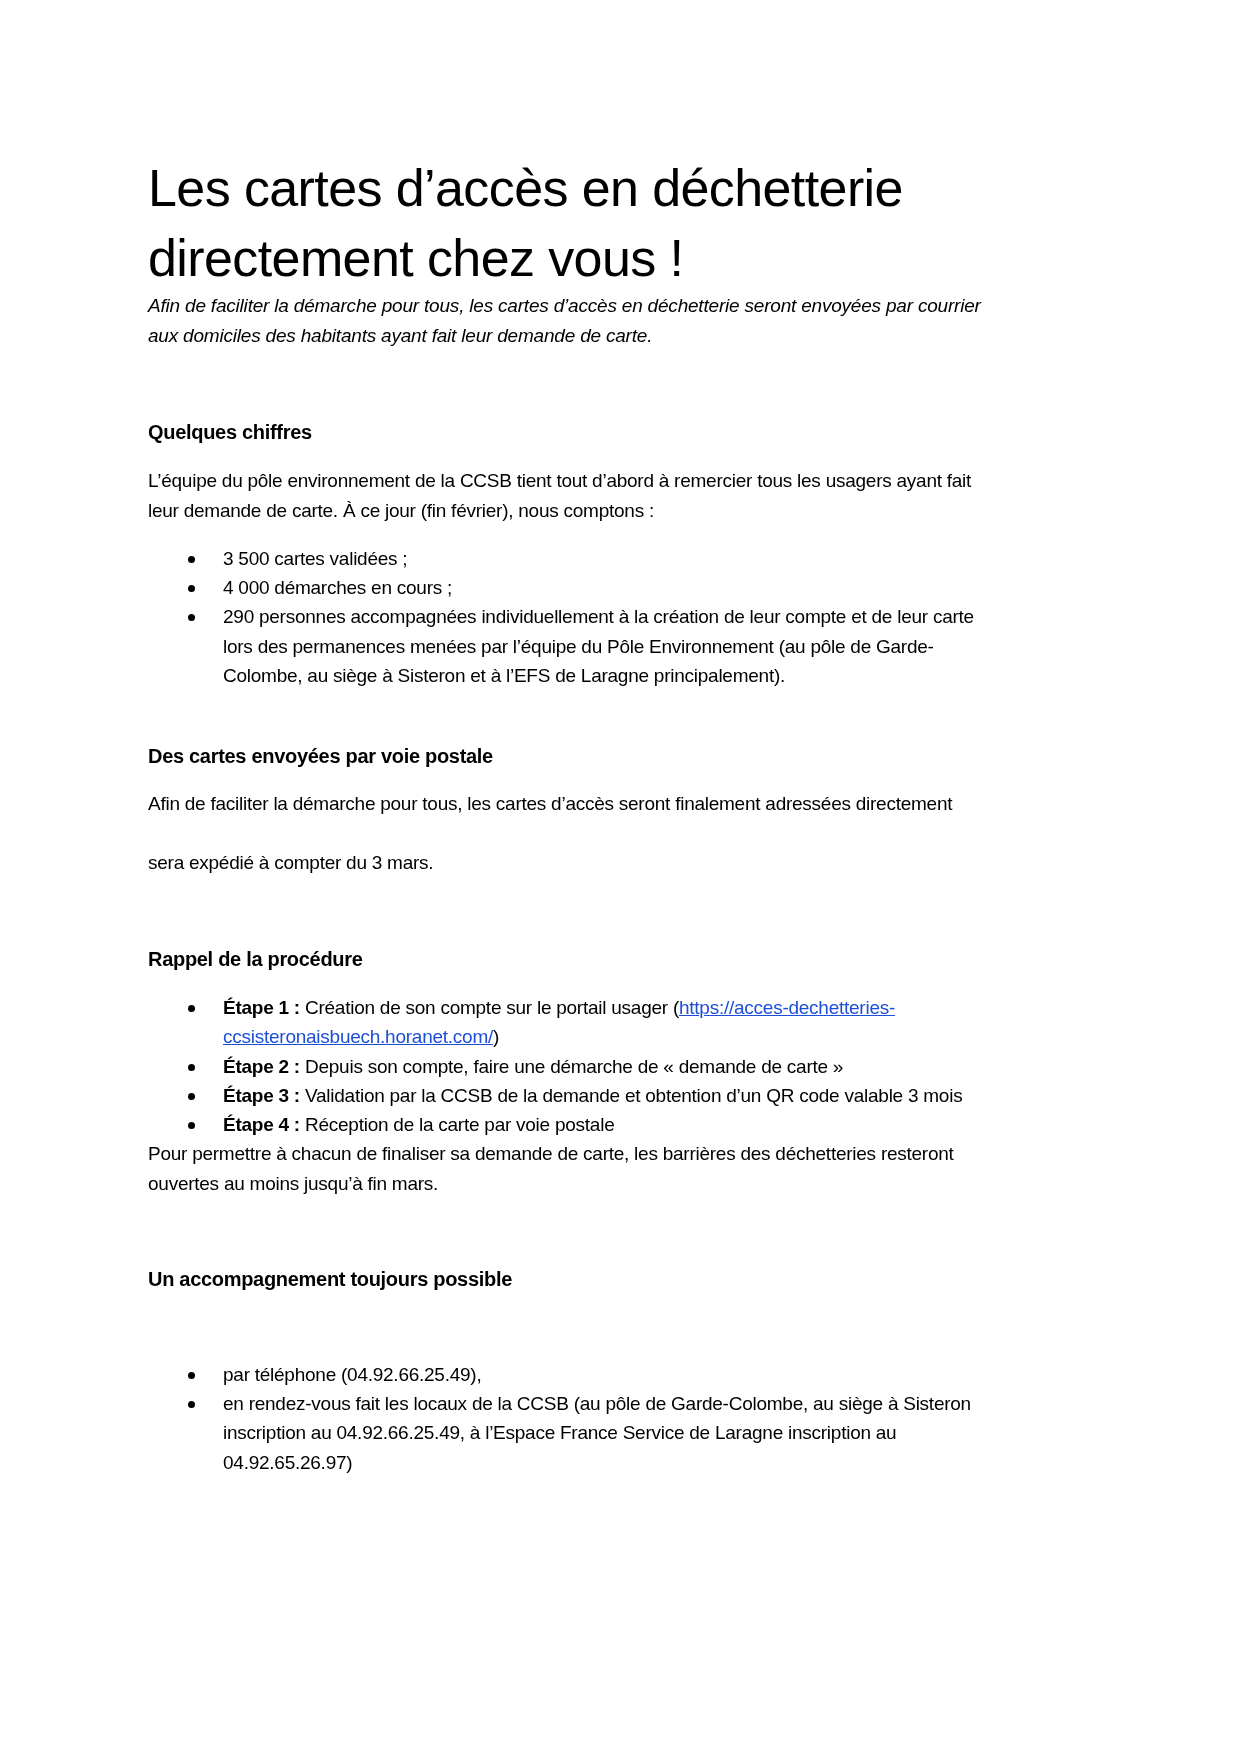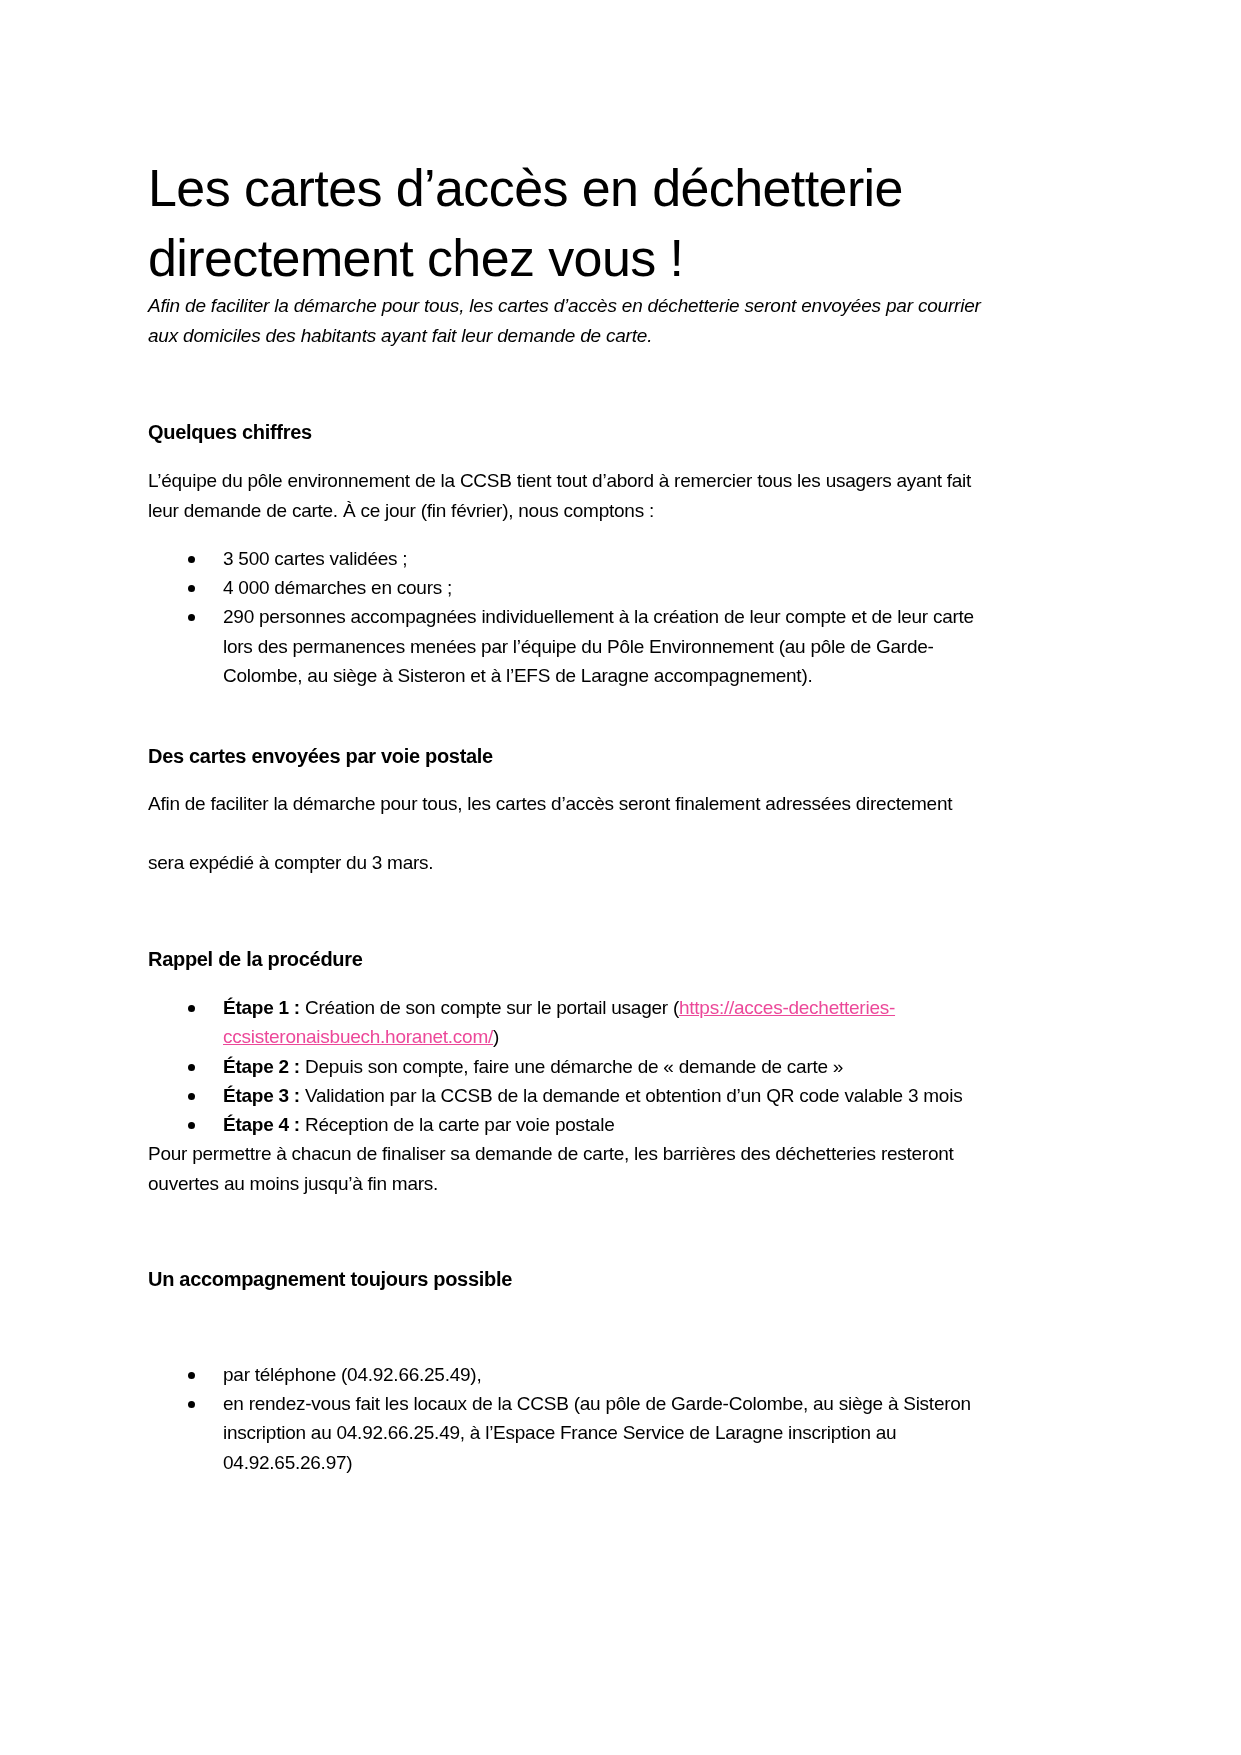--- a/index.html
+++ b/index.html
@@ -8,21 +8,21 @@
     .page { position: absolute; left: 0; top: 0; width: 1241px; height: 1755px; background: #fff; }
     .abs { position: absolute; left: 148px; white-space: nowrap; }
     .title-line { font-size: 52px; font-weight: normal; letter-spacing: -0.6px; line-height: 72px; }
     .subtitle-line { font-size: 19px; font-style: italic; line-height: 30px; letter-spacing: -0.2px; }
     .heading { font-size: 20px; font-weight: bold; line-height: 30px; letter-spacing: -0.3px; }
     .body-line { font-size: 19px; line-height: 30px; letter-spacing: -0.25px; }
     .bullet-row { position: absolute; left: 0; white-space: nowrap; font-size: 19px; line-height: 30px; letter-spacing: -0.25px; }
     .bullet-dot { position: absolute; left: 188px; width: 7px; height: 7px; border-radius: 50%; background: #000; margin-top: 12px; }
     .bullet-text { position: absolute; left: 223px; }
     .bold { font-weight: bold; }
-    a.link { color: #ec4899; text-decoration: underline; }
+    a.link { color: #1d4ed8; text-decoration: underline; }
   </style>
 </head>
 <body>
 
 <div class="page">
 
   <div class="abs title-line" style="top:152px;">Les cartes d’accès en déchetterie</div>
   <div class="abs title-line" style="top:222px;">directement chez vous !</div>
 
   <div class="abs subtitle-line" style="top:291px;">Afin de faciliter la démarche pour tous, les cartes d’accès en déchetterie seront envoyées par courrier</div>
@@ -41,21 +41,21 @@
     <span class="bullet-text">4 000 démarches en cours ;</span>
   </div>
   <div class="bullet-row" style="top:602px;">
     <span class="bullet-dot"></span>
     <span class="bullet-text">290 personnes accompagnées individuellement à la création de leur compte et de leur carte</span>
   </div>
   <div class="bullet-row" style="top:632px;">
     <span class="bullet-text">lors des permanences menées par l’équipe du Pôle Environnement (au pôle de Garde-</span>
   </div>
   <div class="bullet-row" style="top:661px;">
-    <span class="bullet-text">Colombe, au siège à Sisteron et à l’EFS de Laragne accompagnement).</span>
+    <span class="bullet-text">Colombe, au siège à Sisteron et à l’EFS de Laragne principalement).</span>
   </div>
 
   <div class="abs heading" style="top:741px;">Des cartes envoyées par voie postale</div>
   <div class="abs body-line" style="top:789px;">Afin de faciliter la démarche pour tous, les cartes d’accès seront finalement adressées directement</div>
   <div class="abs body-line" style="top:848px;">sera expédié à compter du 3 mars.</div>
 
   <div class="abs heading" style="top:944px;">Rappel de la procédure</div>
 
   <div class="bullet-row" style="top:993px;">
     <span class="bullet-dot"></span>

